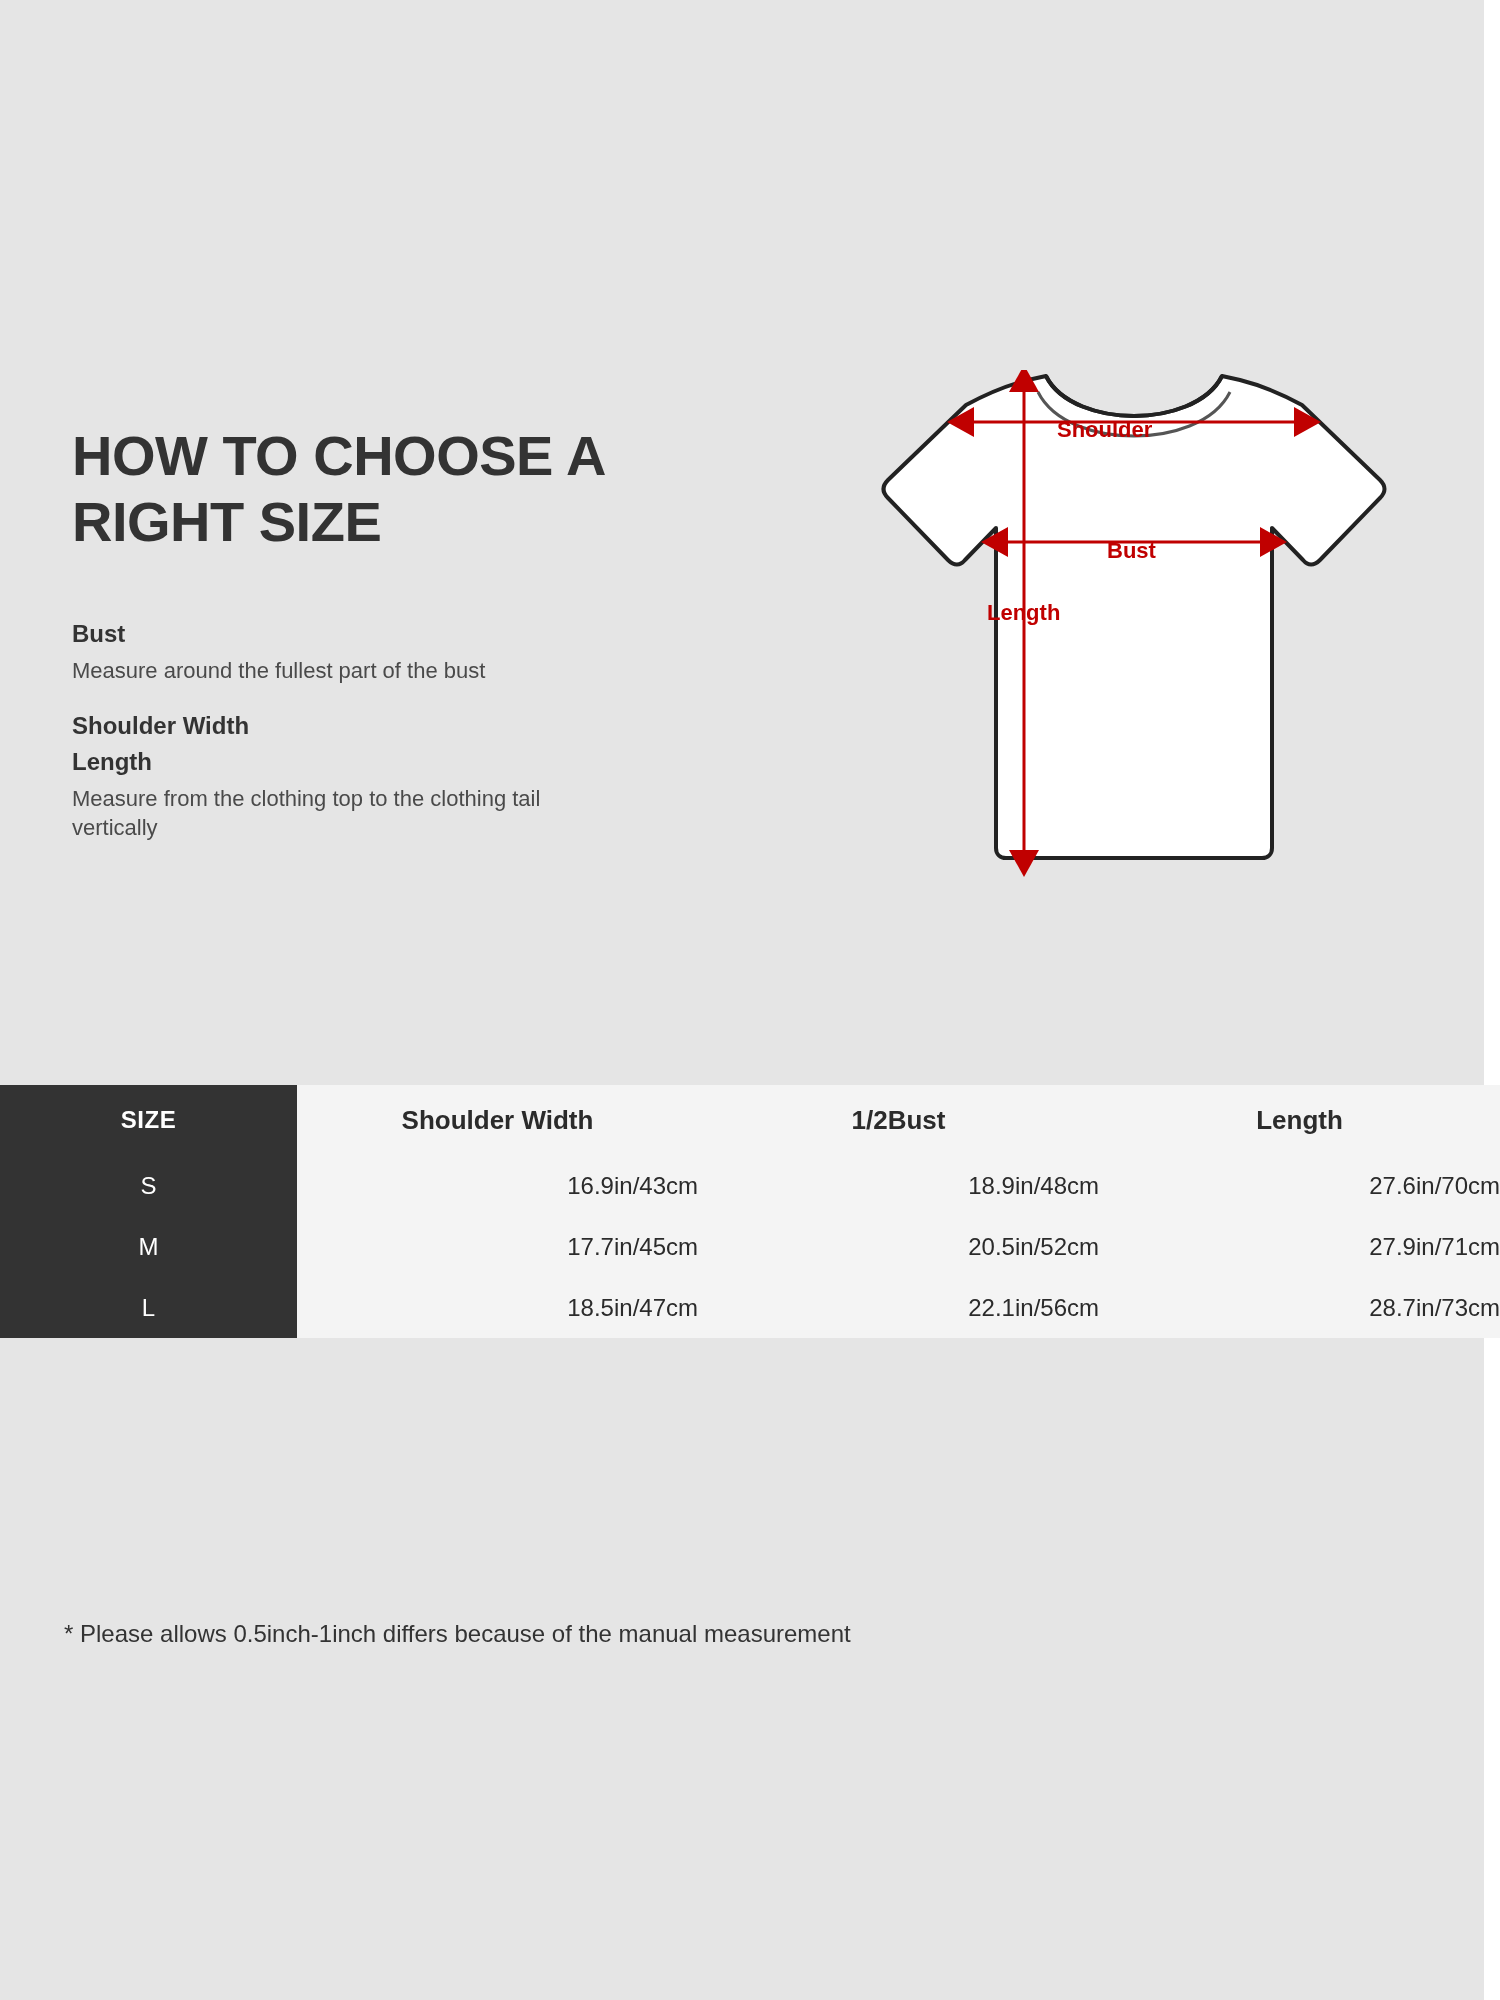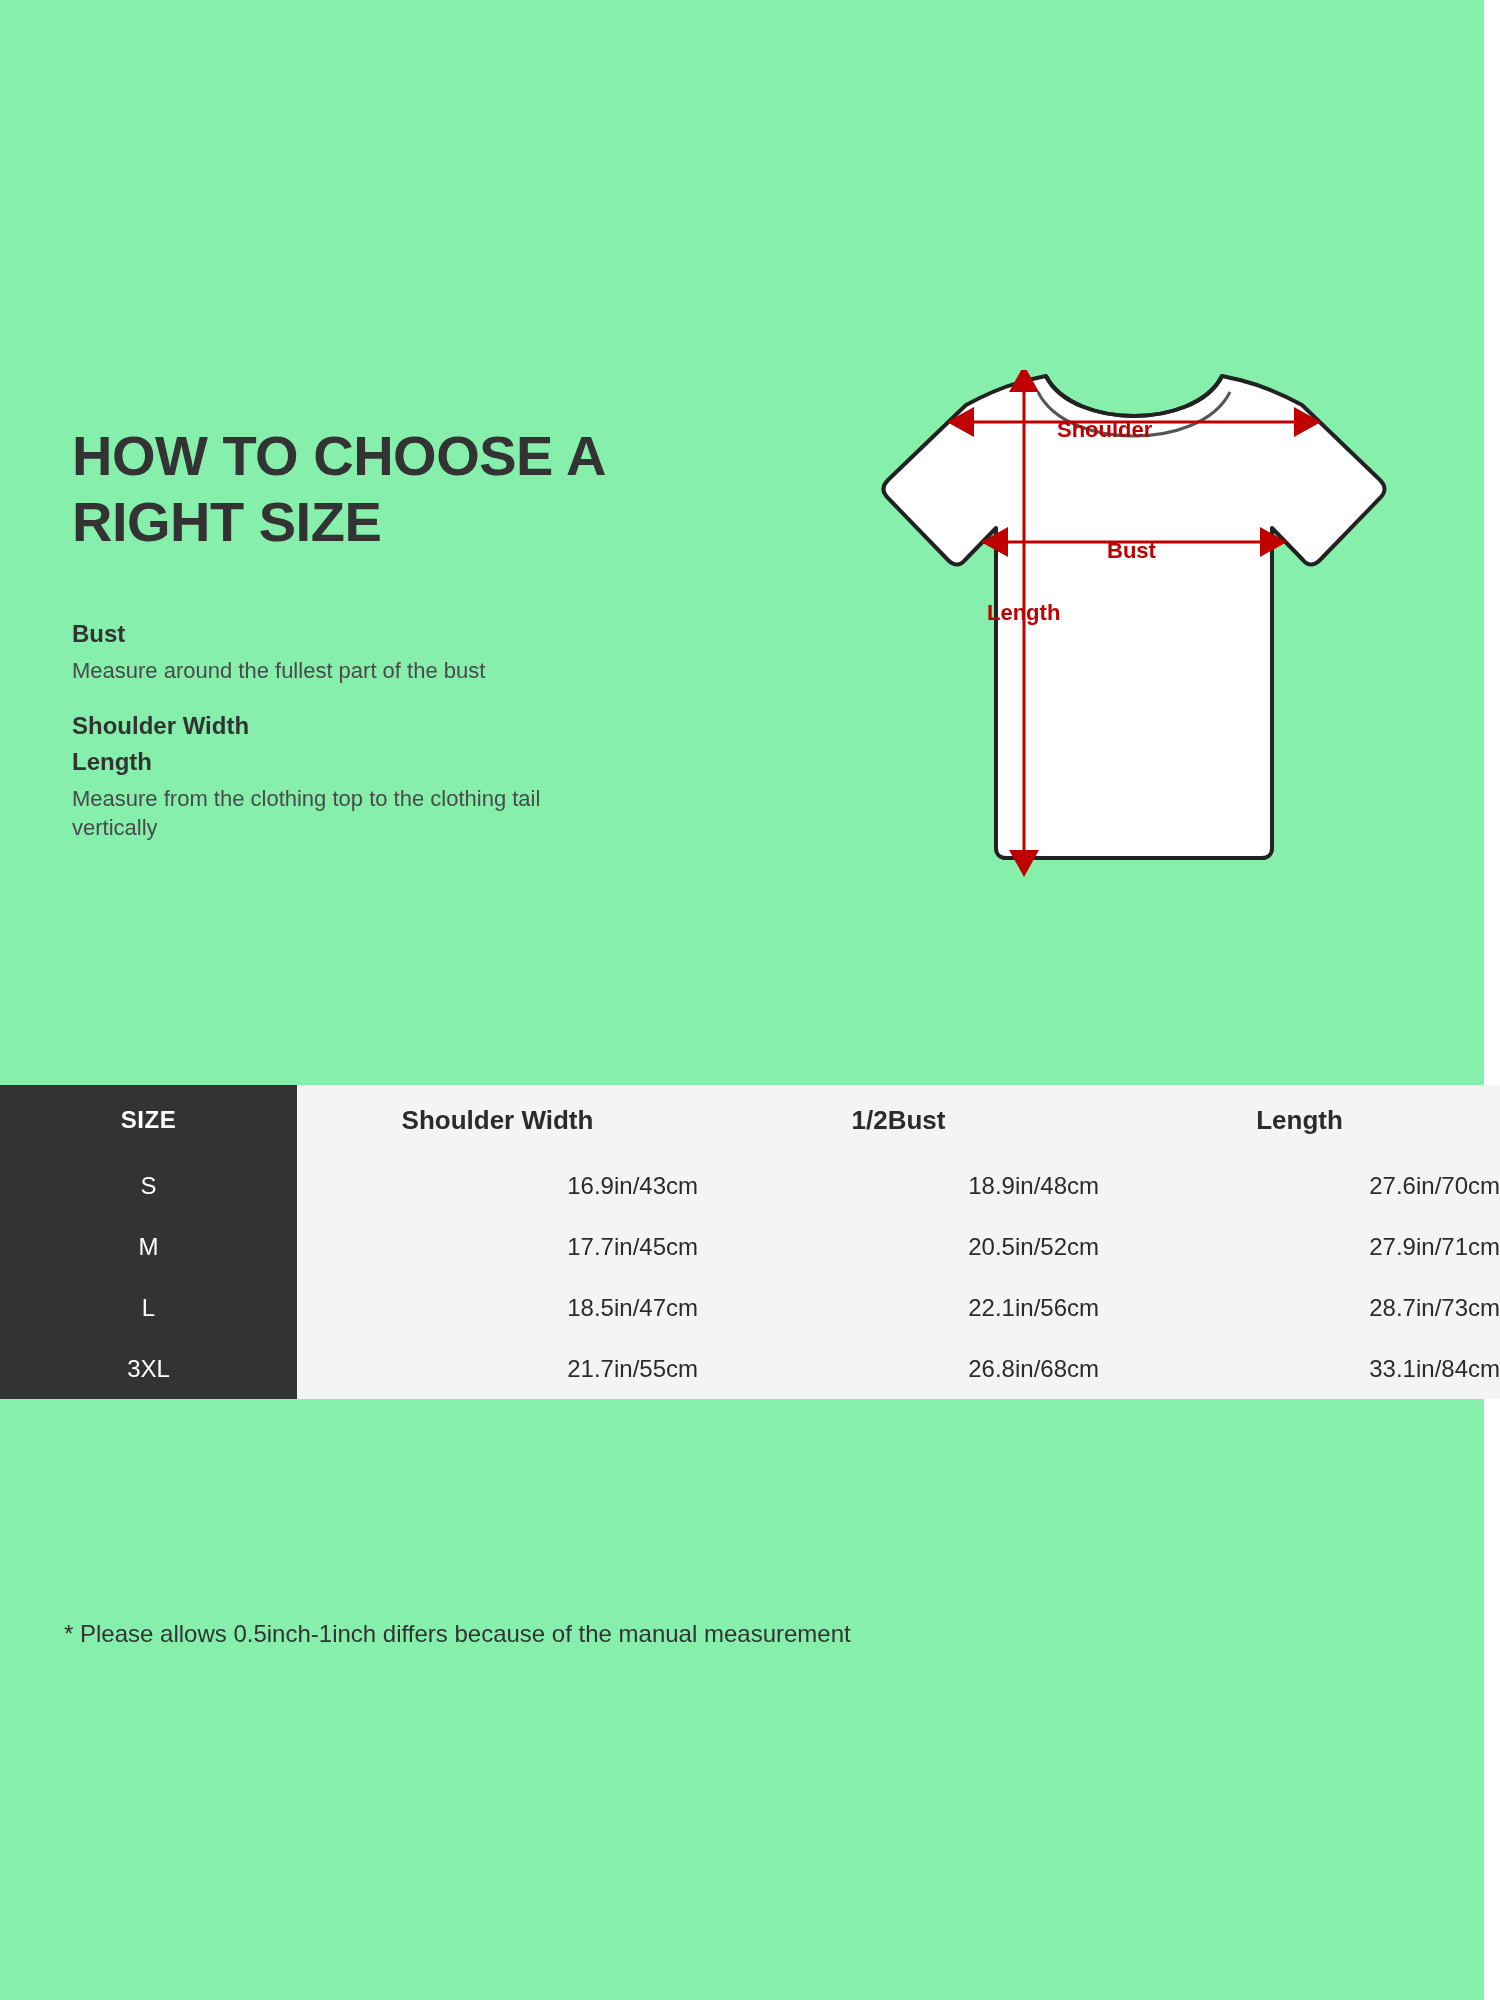--- a/index.html
+++ b/index.html
@@ -14,21 +14,21 @@
     color: #2b2b2b;
     position: relative;
     overflow: hidden;
   }
   .page {
     position: absolute;
     left: 0;
     top: 0;
     width: 1484px;
     height: 2000px;
-    background: #86efac;
+    background: #e5e5e5;
   }
 
   
   .top-section {
     position: absolute;
     left: 0;
     top: 0;
     width: 1500px;
     height: 1085px;
   }
@@ -249,25 +249,19 @@
           <td class="cell-value">17.7in/45cm</td>
           <td class="cell-value">20.5in/52cm</td>
           <td class="cell-value">27.9in/71cm</td>
         </tr>
         <tr>
           <td class="cell-size">L</td>
           <td class="cell-value">18.5in/47cm</td>
           <td class="cell-value">22.1in/56cm</td>
           <td class="cell-value">28.7in/73cm</td>
         </tr>
-        <tr>
-          <td class="cell-size">3XL</td>
-          <td class="cell-value">21.7in/55cm</td>
-          <td class="cell-value">26.8in/68cm</td>
-          <td class="cell-value">33.1in/84cm</td>
-        </tr>
       </tbody>
     </table>
   </div>
 
   <div class="footnote">* Please allows 0.5inch-1inch differs because of the  manual measurement</div>
 
 </div>
 
 </body></html>

